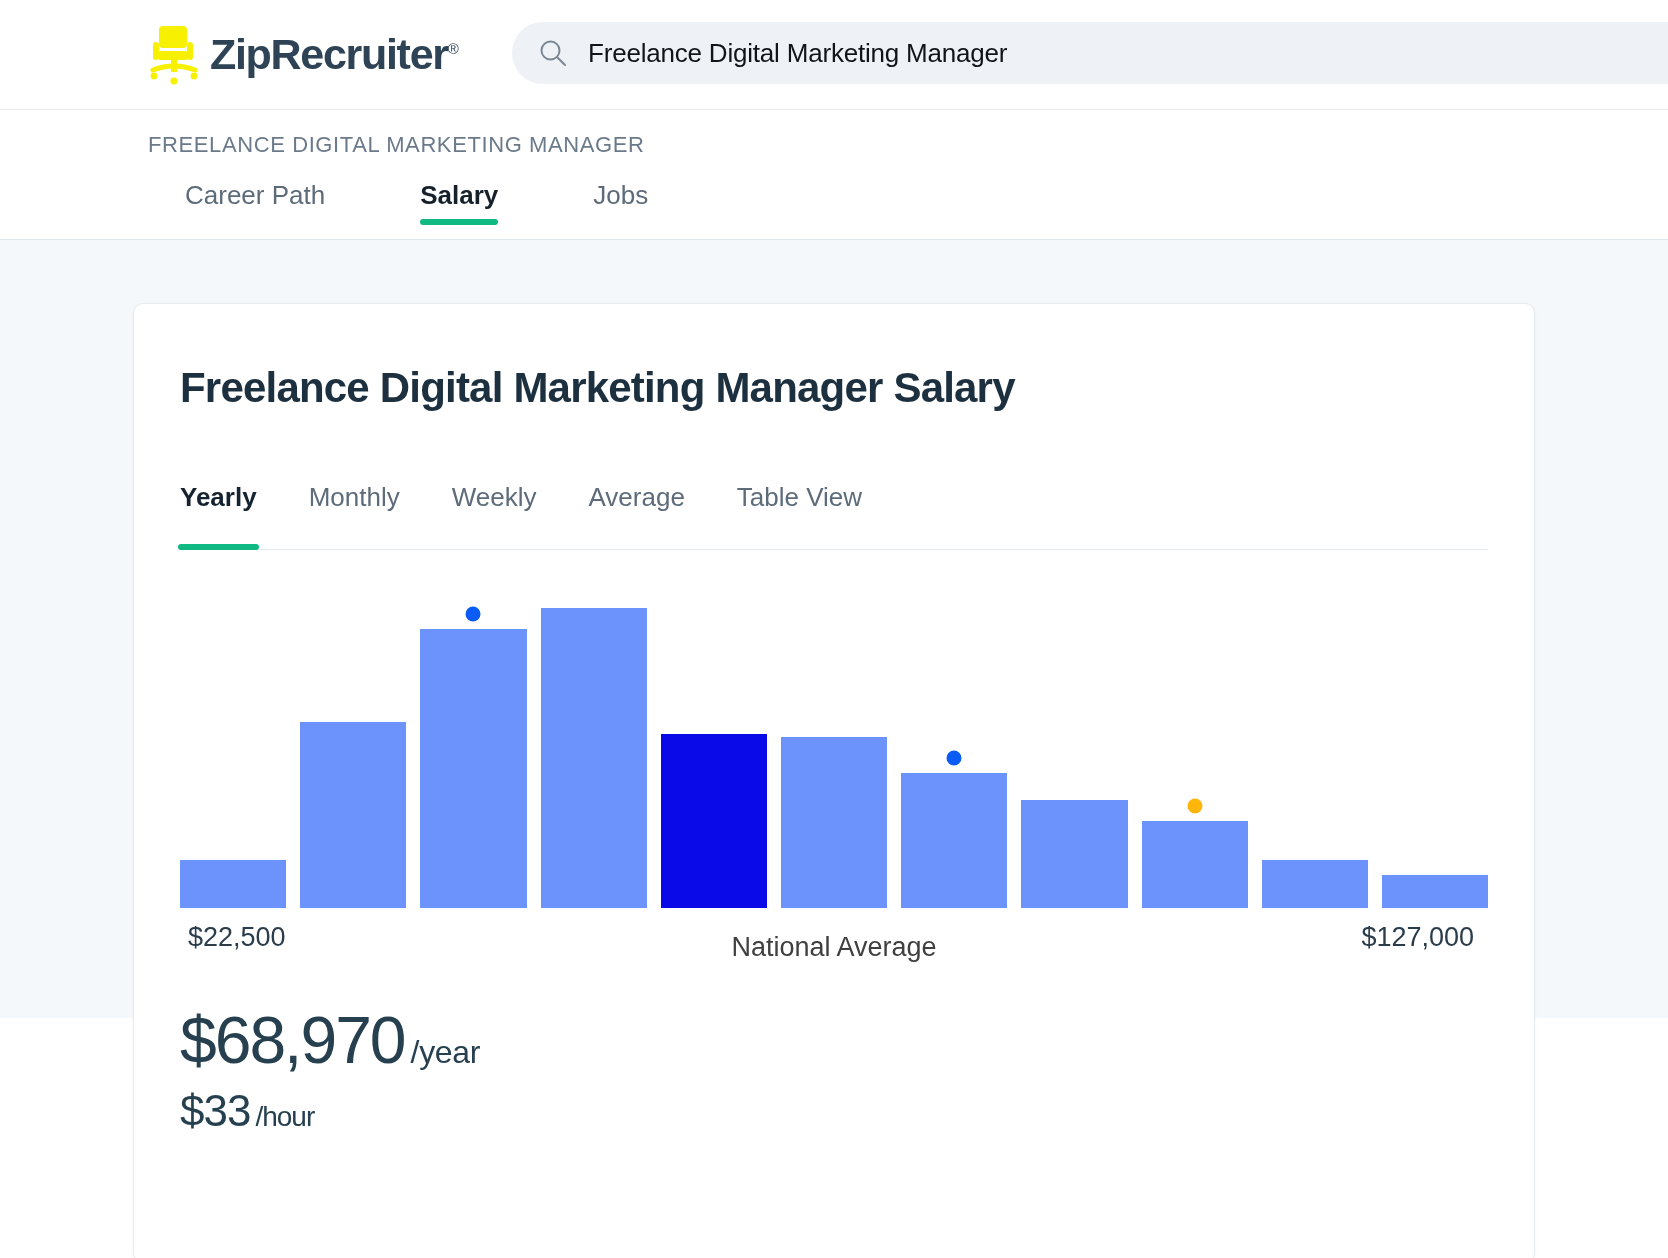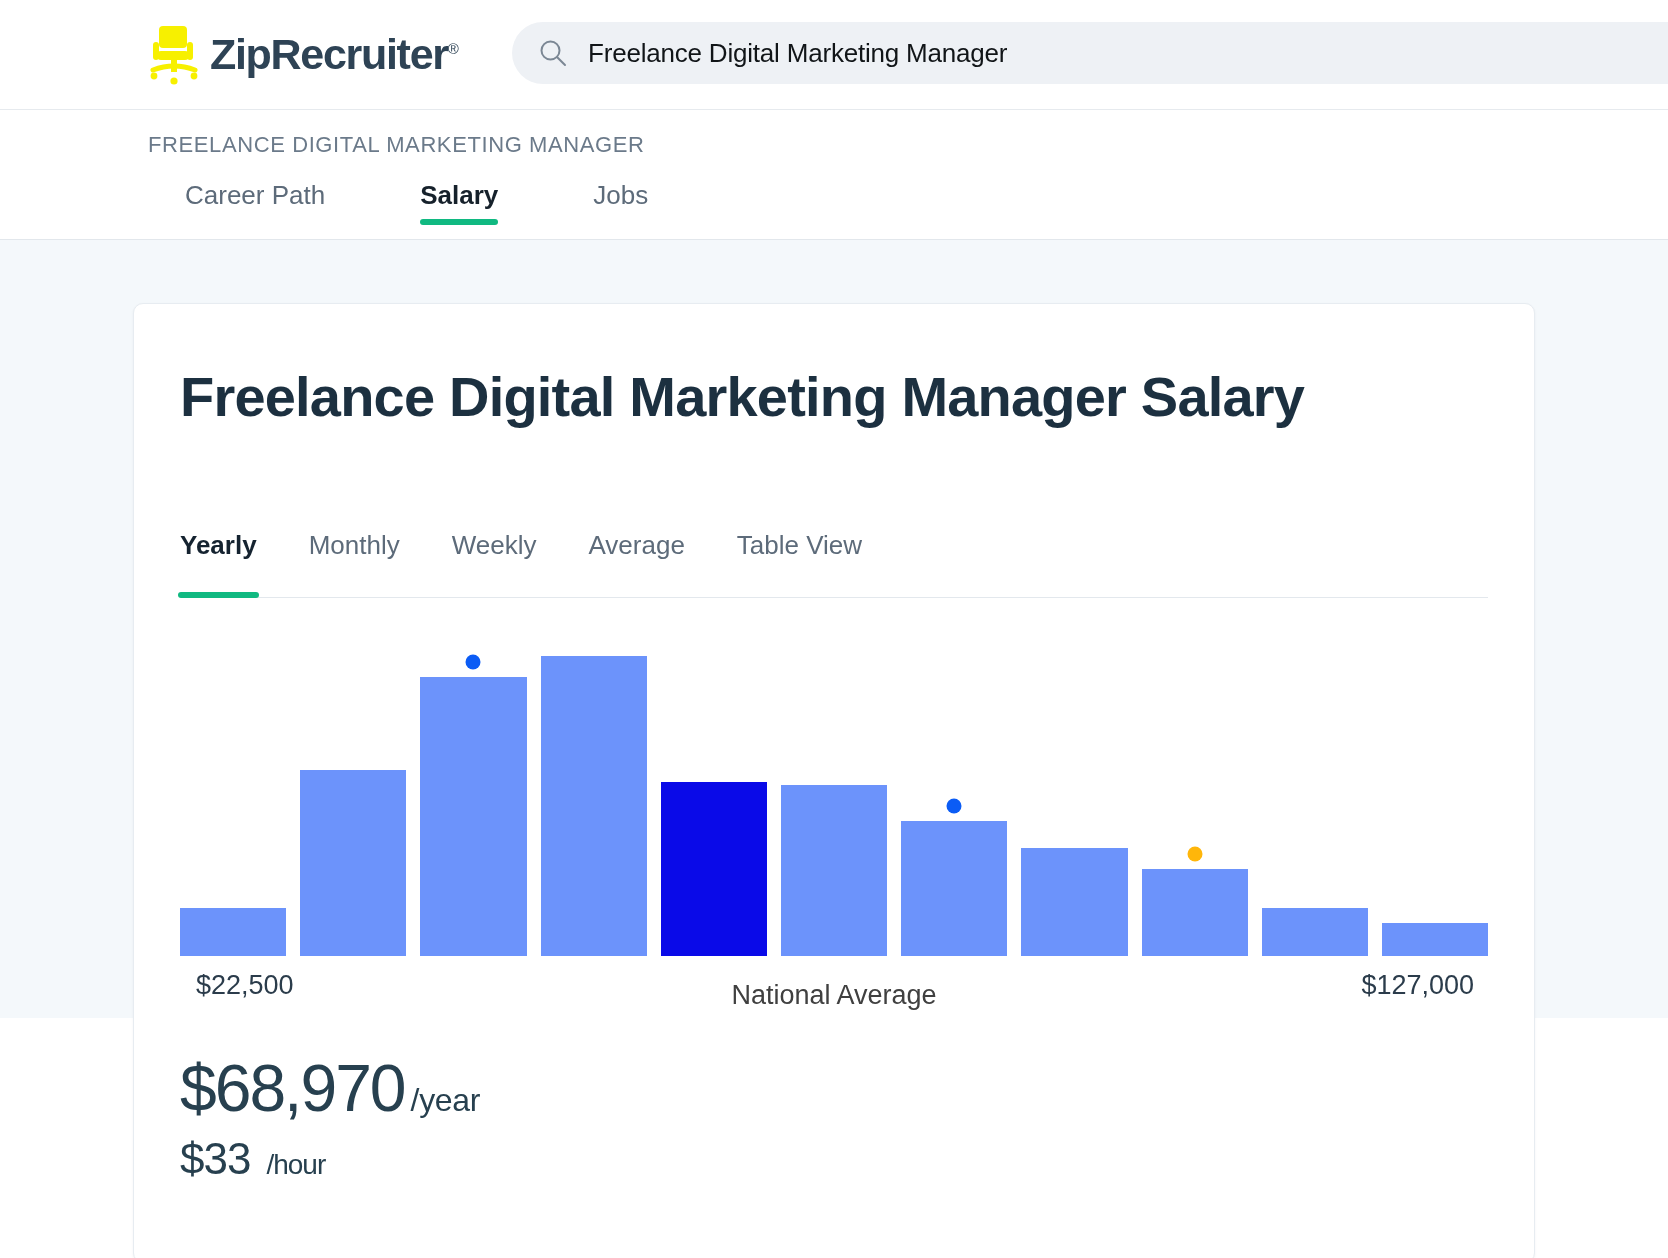--- a/index.html
+++ b/index.html
@@ -101,42 +101,41 @@
     top: 303px;
     width: 1402px;
     min-height: 960px;
     background: #ffffff;
     border: 1px solid #e7ecf1;
     border-radius: 10px;
     box-shadow: 0 1px 3px rgba(20,40,60,.05);
     padding: 60px 46px 0 46px;
   }
   .card-title {
-    font-size: 56px;
+    font-size: 42px;
     font-weight: 700;
     color: #1c3040;
     letter-spacing: -0.8px;
     margin-bottom: 70px;
     white-space: nowrap;
   }
   .period-tabs {
     display: flex;
     gap: 52px;
     position: relative;
     border-bottom: 1px solid #e3e8ed;
     padding-bottom: 18px;
   }
   .ptab {
     font-size: 26px;
     color: #5d6b7a;
     position: relative;
     cursor: pointer;
     white-space: nowrap;
     padding-bottom: 18px;
-    margin-top: 31px;
   }
   .ptab.active { color: #152330; font-weight: 700; }
   .ptab.active::after {
     content: "";
     position: absolute;
     left: -2px; right: -2px; bottom: -19px;
     height: 6px;
     background: #10b981;
     border-radius: 3px;
   }
@@ -182,21 +181,21 @@
     position: relative;
     margin-top: 14px;
     height: 40px;
   }
   .axis-min, .axis-max, .axis-mid {
     position: absolute;
     font-size: 27px;
     color: #2b3c4b;
     white-space: nowrap;
   }
-  .axis-min { left: 16px; top: 0; }
+  .axis-min { left: 8px; top: 0; }
   .axis-max { right: 14px; top: 0; }
   .axis-mid { left: 50%; transform: translateX(-50%); top: 10px; color: #404040; }
 
   .avg-block {
     margin-top: 40px;
     text-align: left;
   }
   .avg-year {
     font-size: 66px;
     font-weight: 400;
@@ -209,21 +208,21 @@
     letter-spacing: -0.3px;
     margin-left: 6px;
   }
   .avg-hour {
     margin-top: 8px;
     font-size: 44px;
     color: #27404f;
     letter-spacing: -1px;
     white-space: nowrap;
   }
-  .avg-hour .unit { font-size: 28px; margin-left: 16px; }
+  .avg-hour .unit { font-size: 28px; margin-left: 5px; }
 </style>
 </head>
 <body>
 
 <div class="page">
 
   <div class="header">
     <div class="logo-wrap">
       <svg class="chair-icon" viewBox="0 0 52 62">
         <rect x="11" y="2" width="28" height="22" rx="4" fill="#f7f000"></rect>

